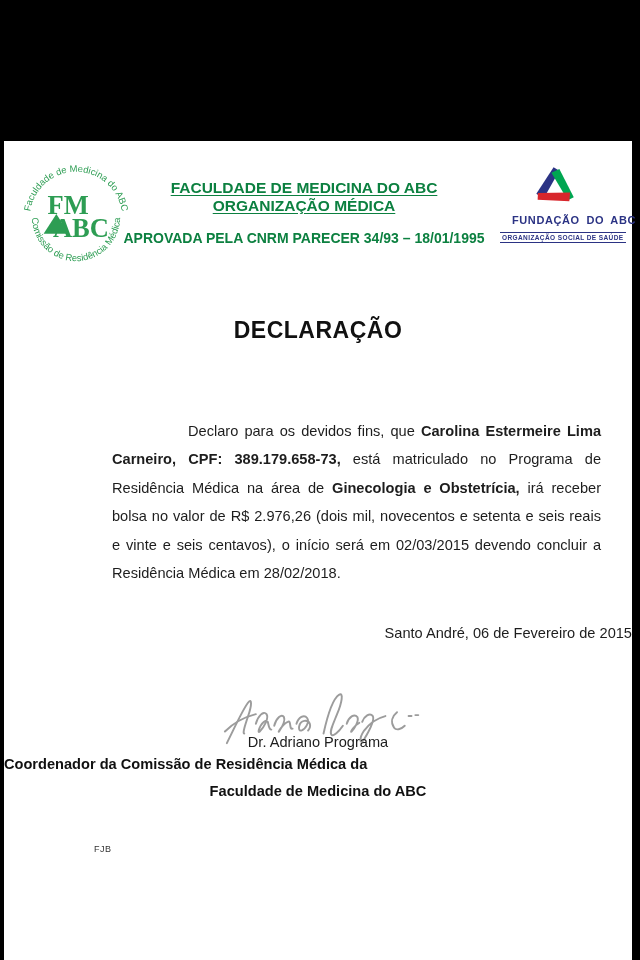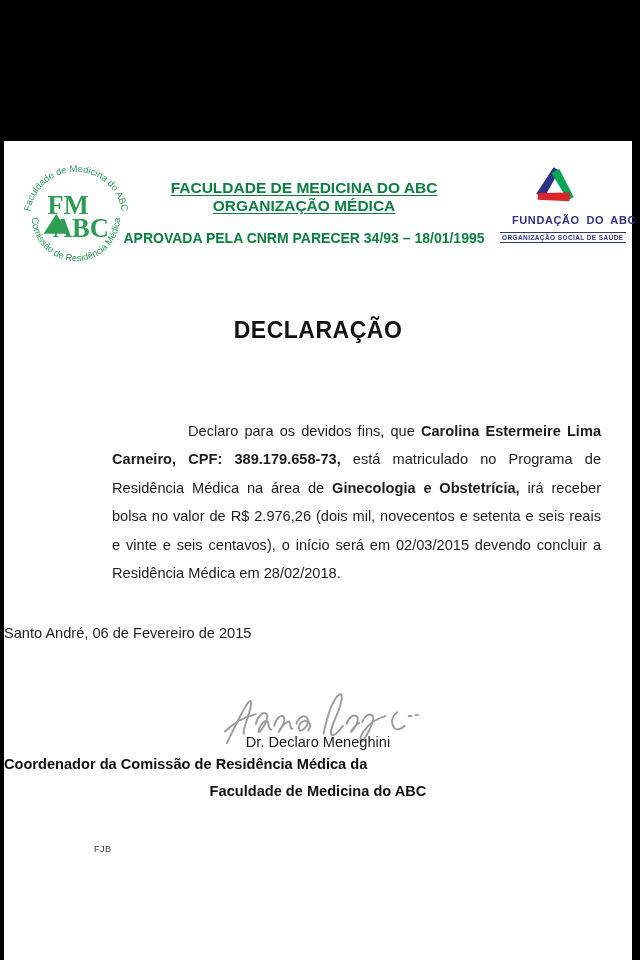--- a/index.html
+++ b/index.html
@@ -60,21 +60,21 @@
 
   .paragraph {
     position: absolute; left: 74px; top: 276px; width: 489px;
     font-size: 14.6px; line-height: 28.4px; color: #1d1d1d;
     text-align: justify; text-indent: 76px; margin-left: 34px;
   }
   .paragraph b { font-weight: bold; }
 
   .date-line {
     position: absolute; left: 0; top: 484px; width: 100%;
-    text-align: left; font-size: 14.6px; color: #1d1d1d;
+    text-align: right; font-size: 14.6px; color: #1d1d1d;
   }
 
   
   .signature-scribble {
     position: absolute; left: 218px; top: 548px; width: 205px; height: 58px;
   }
   .signer-name {
     position: absolute; left: 0; top: 593px; width: 100%;
     text-align: center; font-size: 14.6px; color: #1d1d1d;
   }
@@ -148,20 +148,20 @@
         <path d="M76 36 C78 29 84 26 87 30 C90 34 85 42 81 43 C77 44 78 34 84 33 C90 32 92 38 88 43"></path>
         <path d="M104 46 C108 28 114 10 120 6 C125 3 123 14 118 26 C114 36 110 44 112 47 C114 50 120 44 124 38"></path>
         <path d="M128 36 C130 29 136 25 139 29 C141 33 136 41 133 44 C131 46 136 37 141 35"></path>
         <path d="M144 34 C146 28 152 24 155 28 C157 32 152 42 146 52 C142 58 140 52 146 43 C152 35 160 30 168 28"></path>
         <path d="M180 24 C175 28 173 34 177 40 C179 43 184 42 188 38"></path>
         <path d="M192 28 L195 28"></path>
         <path d="M199 27 L202 27"></path>
       </g>
     </svg>
 
-    <div class="signer-name">Dr. Declaro Meneghini</div>
+    <div class="signer-name">Dr. Adriano Programa</div>
     <div class="role-line-1">Coordenador da Comissão de Residência Médica da</div>
     <div class="role-line-2">Faculdade de Medicina do ABC</div>
 
     <div class="footer-initials">FJB</div>
 
   </div>
 </div>
 
 </body></html>

